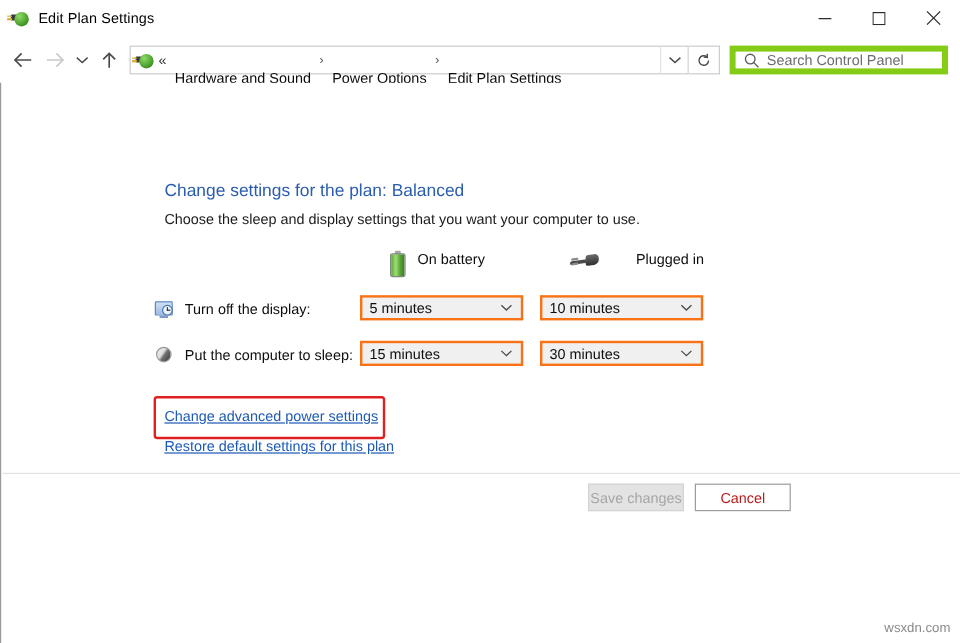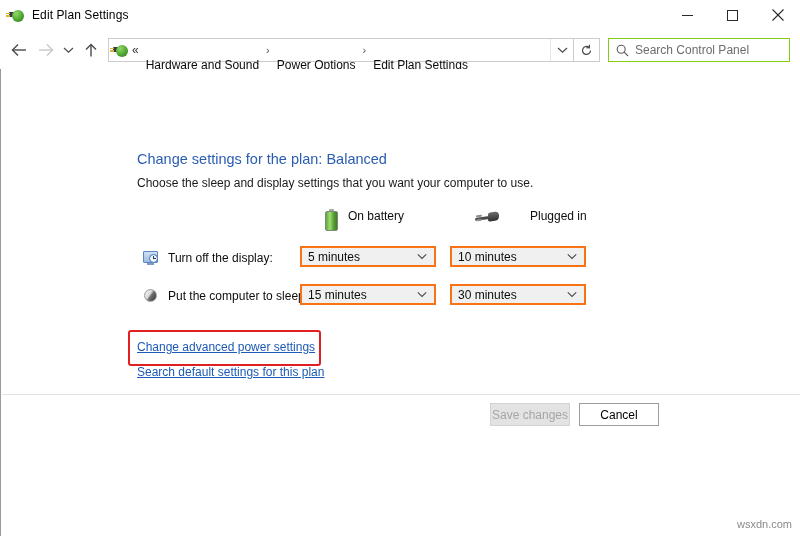--- a/index.html
+++ b/index.html
@@ -135,21 +135,21 @@
     display: flex; align-items: center; justify-content: center;
     border: 1px solid #cccccc;
     border-left: none;
     box-sizing: border-box;
     background: #fff;
     flex: 0 0 auto;
   }
   .searchbox {
     width: 182px;
     height: 24px;
-    border: 1px solid #84cc16;
+    border: 5px solid #84cc16;
     background: #ffffff;
     display: flex;
     align-items: center;
     margin-left: 8px;
     box-sizing: border-box;
     flex: 0 0 auto;
   }
   .search-icon-wrap {
     width: 26px; height: 22px;
     display:flex; align-items:center; justify-content:center;
@@ -192,21 +192,21 @@
     font-size: 12px;
     color: #0d0d0d;
   }
   .col-head.battery { left: 324px; top: 140px; }
   .col-head.plugged { left: 474px; top: 140px; gap: 21px; }
   .col-head .lbl { margin-left: 10px; }
 
   
   .row {
     position: absolute;
-    left: 142px;
+    left: 128px;
     display: flex;
     align-items: center;
     height: 22px;
   }
   .row.r1 { top: 178px; }
   .row.r2 { top: 216px; }
   .row-icon {
     width: 16px; height: 16px;
     position: relative;
     flex: 0 0 auto;
@@ -286,21 +286,21 @@
   .btn {
     width: 80px;
     height: 23px;
     box-sizing: border-box;
     font-size: 12px;
     display: flex;
     align-items: center;
     justify-content: center;
     border: 1px solid #adadad;
     background: #e1e1e1;
-    color: #000000;
+    color: #b91c1c;
   }
   .btn.disabled {
     background: #e3e3e3;
     border-color: #d3d3d3;
     color: #a6a6a6;
   }
   .btn.cancel {
     background: #ffffff;
     border-color: #9d9d9d;
   }
@@ -615,21 +615,21 @@
       <span class="combo-val">30 minutes</span>
       <span class="combo-arrow">
         <svg width="10" height="7" viewBox="0 0 10 7">
             <path d="M0.8 1.4 L5 5.4 L9.2 1.4" fill="none" stroke="#4a4a4a" stroke-width="1.1"></path>
           </svg>
       </span>
     </div>
 
     <div class="highlight-box"></div>
     <a class="link adv" href="#">Change advanced power settings</a>
-    <a class="link restore" href="#">Search default settings for this plan</a>
+    <a class="link restore" href="#">Restore default settings for this plan</a>
 
     <div class="separator"></div>
 
     <div class="footer-buttons">
       <div class="btn disabled">Save changes</div>
       <div class="btn cancel">Cancel</div>
     </div>
 
     <div class="watermark">wsxdn.com</div>
   </div>

